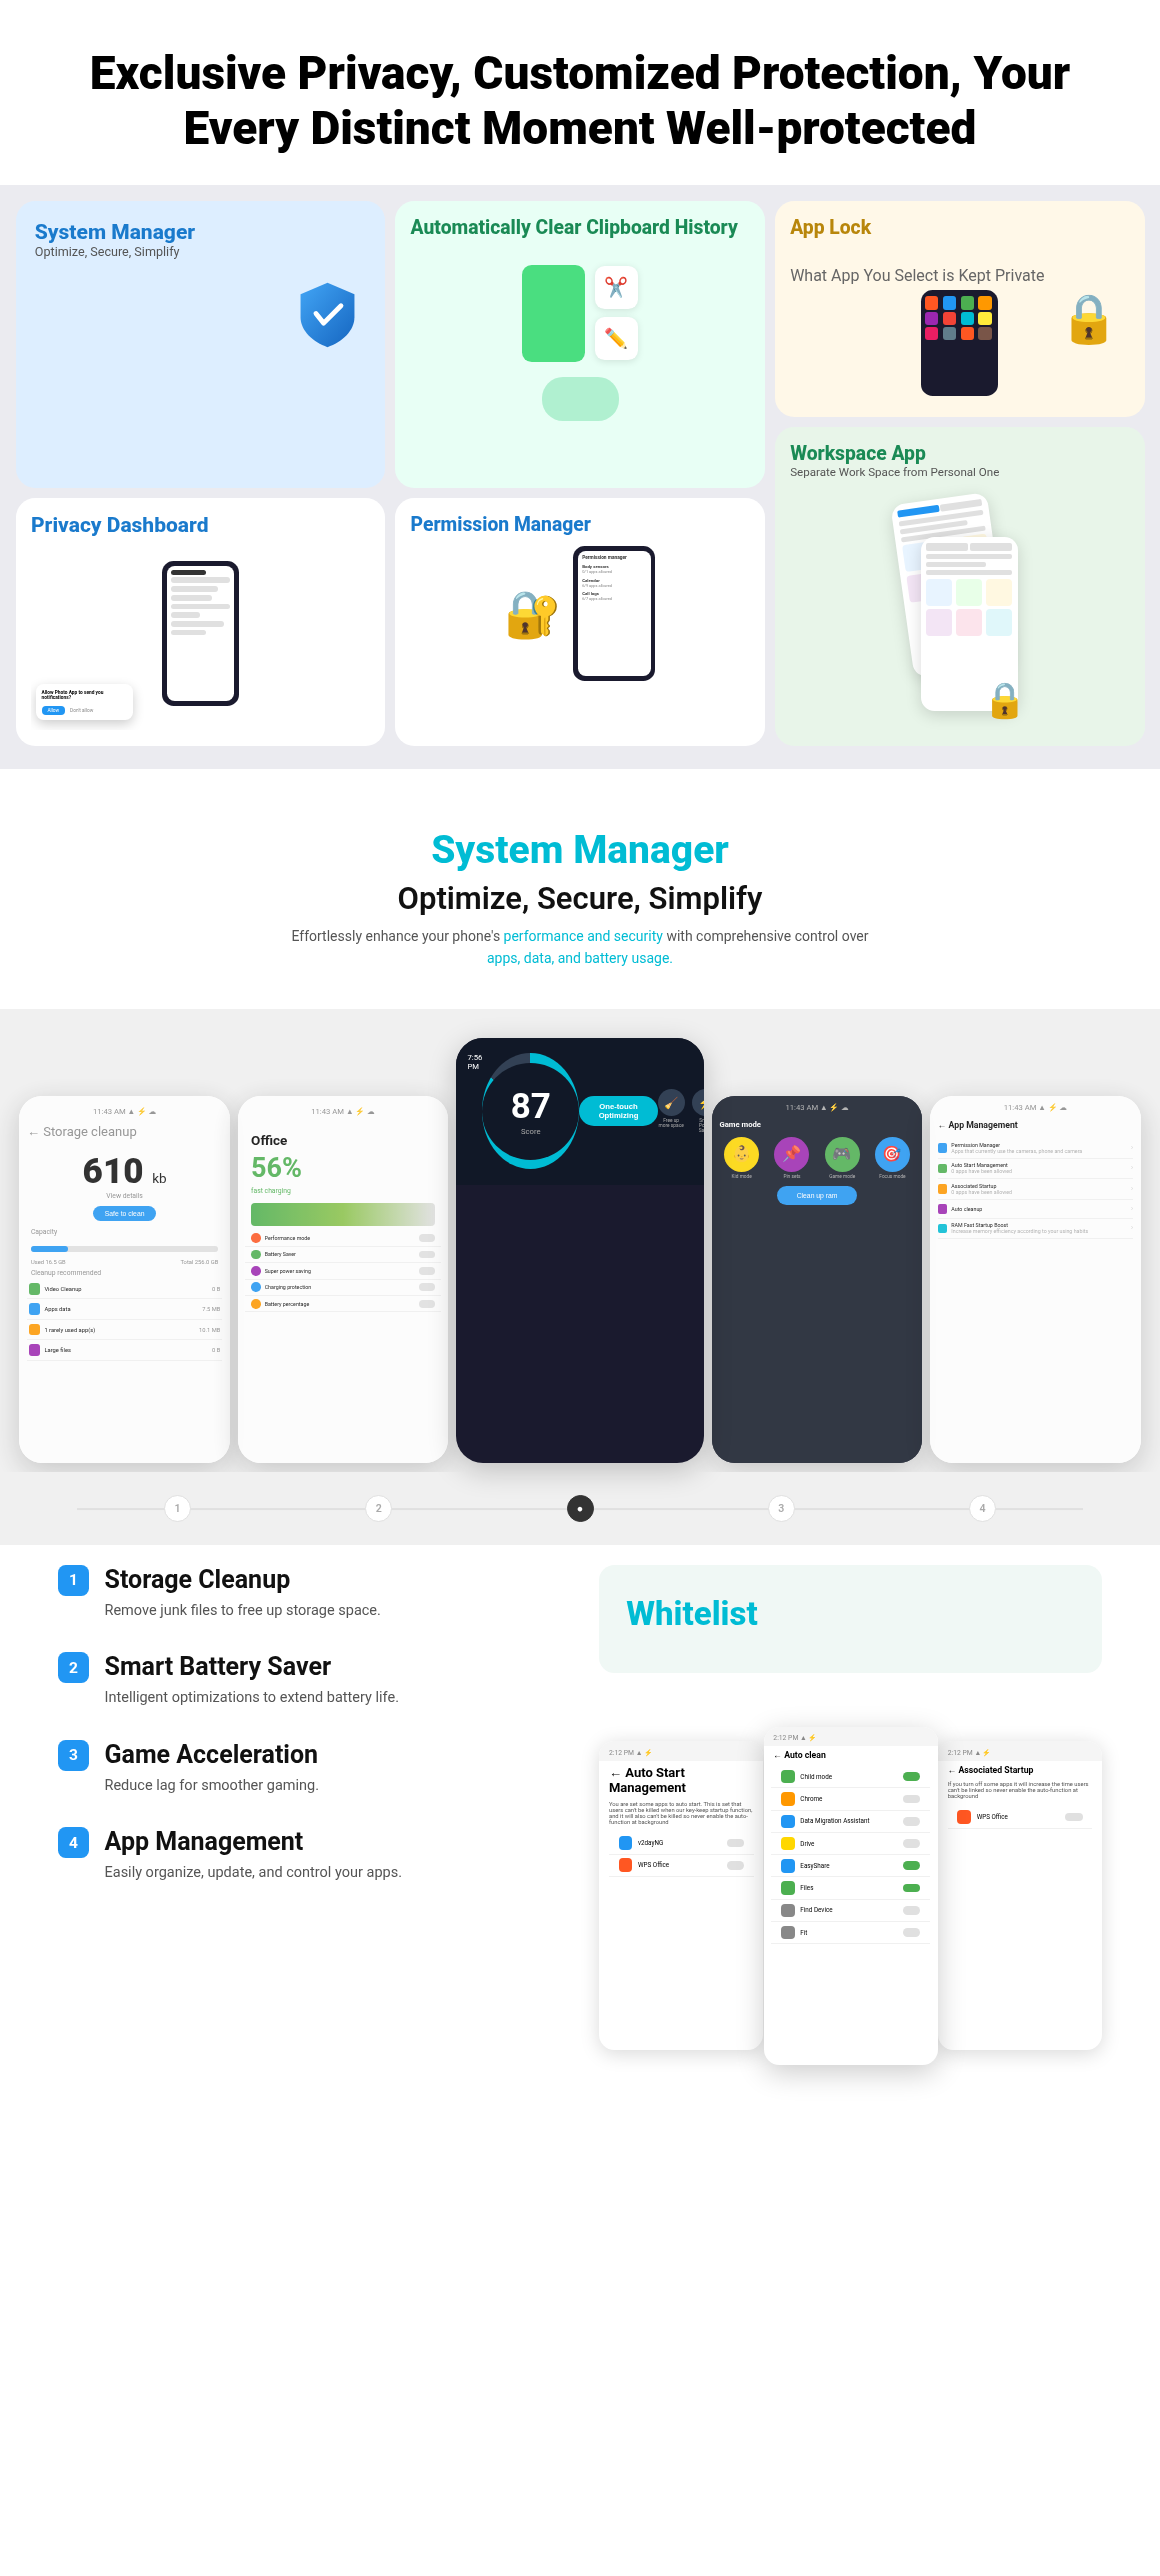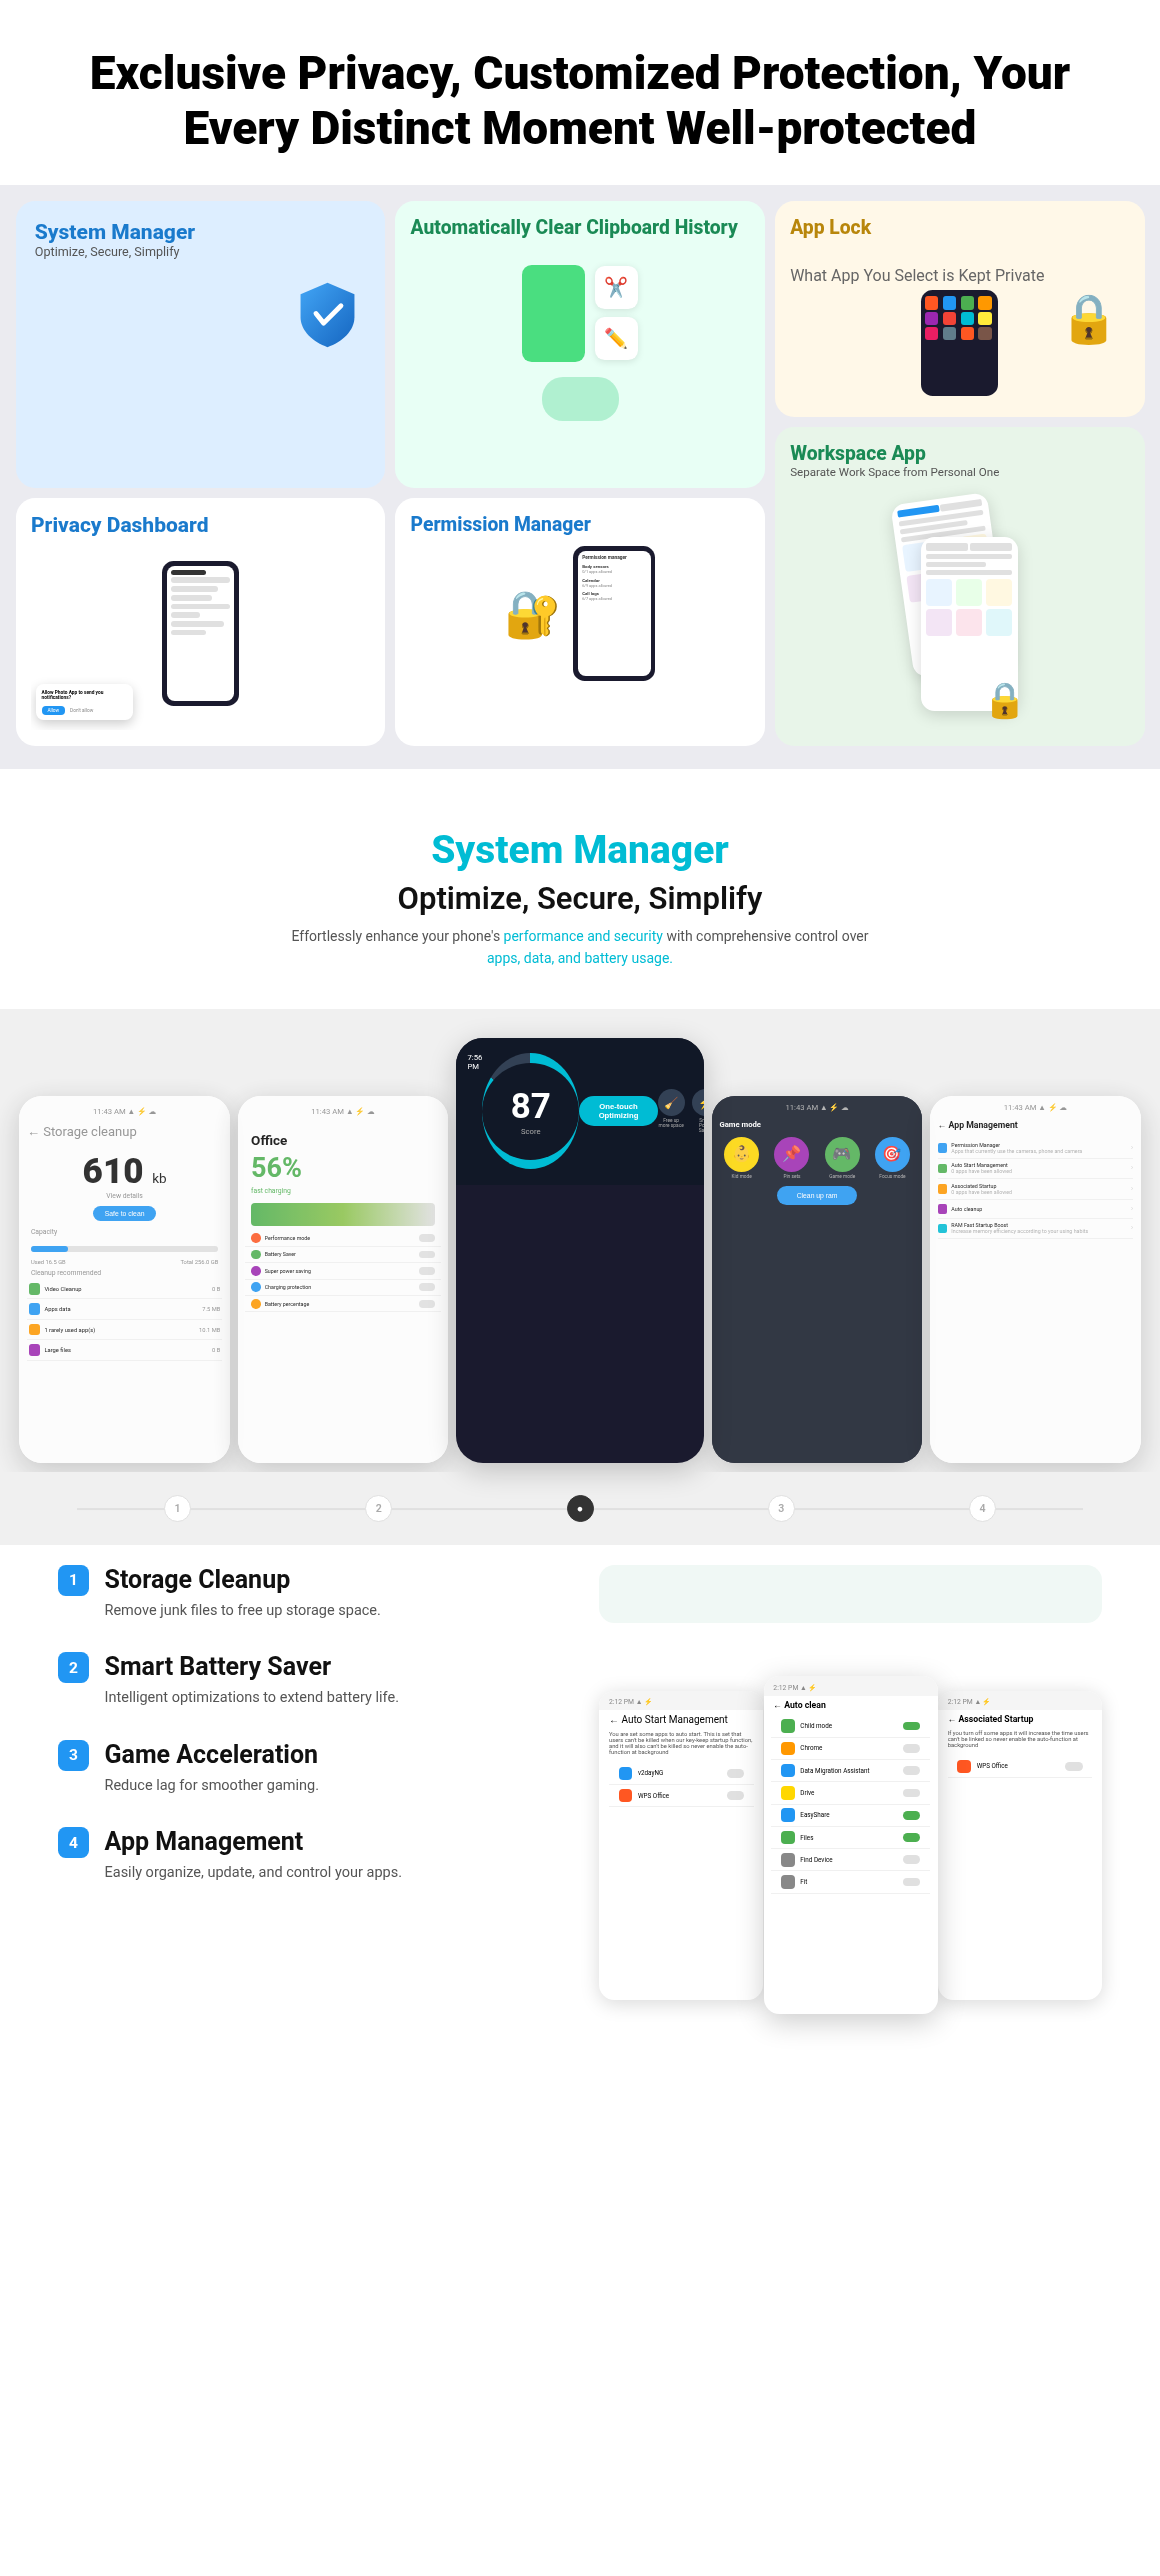--- a/index.html
+++ b/index.html
@@ -1202,29 +1202,30 @@
       <div class="feature-text">
         <h4>App Management</h4>
         <p>Easily organize, update, and control your apps.</p>
       </div>
     </div>
 
   </div>
 
   <div class="features-right">
     <div class="whitelist-section">
+      <h3>Whitelist</h3>
     </div>
 
     <div style="position:relative; height:387px; display:flex; align-items:center; justify-content:center;">
 
       <div style="position:absolute; left:0; z-index:1; width:164px; height:309px; background:#fff; border-radius:15.5px; box-shadow:0 3.9px 19.3px rgba(0,0,0,0.15); overflow:hidden;">
         <div style="background:#f5f5f5; padding:7.7px 9.7px 3.9px;">
           <div style="font-size:6.8px; color:#888;">2:12 PM ▲ ⚡</div>
         </div>
-        <div style="font-size:10px; font-weight:400; padding:3.9px 9.7px 5.8px;">← Auto Start Management</div>
+        <div style="font-size:13px; font-weight:700; padding:3.9px 9.7px 5.8px;">← Auto Start Management</div>
         <div style="font-size:5.8px; color:#555; padding:0 9.7px 7.7px;">You are set some apps to auto start. This is set that users can't be killed when our key-keep startup function, and it will also can't be killed so never enable the auto-function at background</div>
         <div style="padding: 0 9.7px;">
           <div class="wl-row">
             <div class="wl-icon" style="background:#2196F3;"></div>
             <div class="wl-text">v2dayNG</div>
             <div class="wl-toggle off"></div>
           </div>
           <div class="wl-row">
             <div class="wl-icon" style="background:#FF5722;"></div>
             <div class="wl-text">WPS Office</div>

